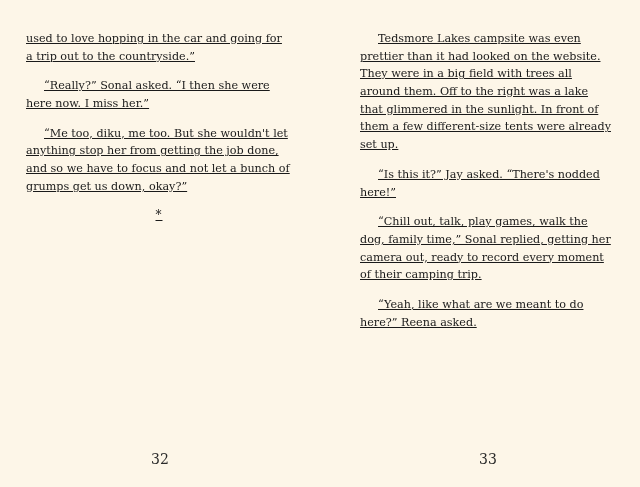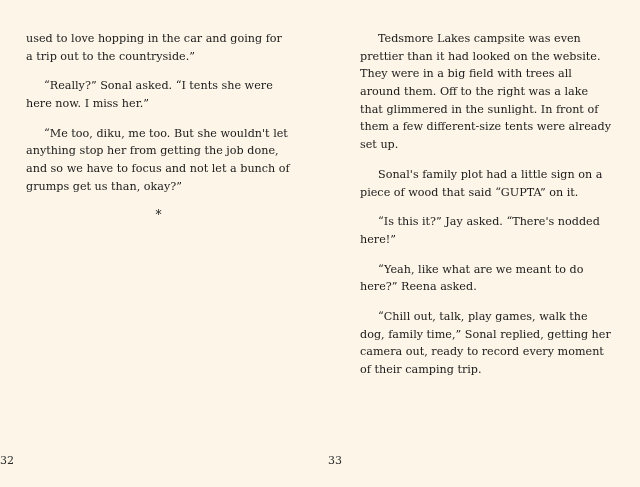--- a/index.html
+++ b/index.html
@@ -19,20 +19,21 @@
     width: 640px;
     height: 487px;
     box-sizing: border-box;
   }
   .page {
     position: relative;
     width: 320px;
     height: 487px;
     box-sizing: border-box;
     padding: 30px 33px 0 33px;
+    text-decoration: underline;
   }
   .page.left {
     padding-left: 26px;
     padding-right: 28px;
   }
   .page.right {
     padding-left: 40px;
     padding-right: 28px;
   }
   .body-text p {
@@ -48,49 +49,49 @@
     text-align: center;
     font-size: 12px;
     margin: 8px 0 14px 0;
     letter-spacing: 1px;
   }
   .folio {
     position: absolute;
     bottom: 20px;
     left: 0;
     width: 100%;
-    font-size: 11px;
+    text-align: center;
+    font-size: 14px;
     color: #2a2a2a;
   }
   .page.left .folio {
     padding-right: 4px;
   }
   .page.right .folio {
     padding-left: 8px;
   }
 </style>
 </head>
 <body>
 
 <div class="spread">
 
   <div class="page left">
     <div class="body-text">
       <p>used to love hopping in the car and going for a trip out to the countryside.”</p>
-      <p class="indent">“Really?” Sonal asked.  “I tents she were here now.  I miss her.”</p>
-      <p class="indent">“Me too, diku, me too.  But she wouldn't let anything stop her from getting the job done, and so we have to focus and not let a bunch of grumps get us than, okay?”</p>
+      <p class="indent">“Really?” Sonal asked.  “I then she were here now.  I miss her.”</p>
+      <p class="indent">“Me too, diku, me too.  But she wouldn't let anything stop her from getting the job done, and so we have to focus and not let a bunch of grumps get us down, okay?”</p>
       <div class="divider">*</div>
     </div>
     <div class="folio">32</div>
   </div>
 
   <div class="page right">
     <div class="body-text">
       <p class="indent">Tedsmore Lakes campsite was even prettier than it had looked on the website.  They were in a big field with trees all around them.  Off to the right was a lake that glimmered in the sunlight.  In front of them a few different-size tents were already set up.</p>
-      <p class="indent">Sonal's family plot had a little sign on a piece of wood that said “GUPTA” on it.</p>
       <p class="indent">“Is this it?” Jay asked.  “There's nodded here!”</p>
+      <p class="indent">“Chill out, talk, play games, walk the dog, family time,” Sonal replied, getting her camera out, ready to record every moment of their camping trip.</p>
       <p class="indent">“Yeah, like what are we meant to do here?” Reena asked.</p>
-      <p class="indent">“Chill out, talk, play games, walk the dog, family time,” Sonal replied, getting her camera out, ready to record every moment of their camping trip.</p>
     </div>
     <div class="folio">33</div>
   </div>
 
 </div>
 
 </body></html>

